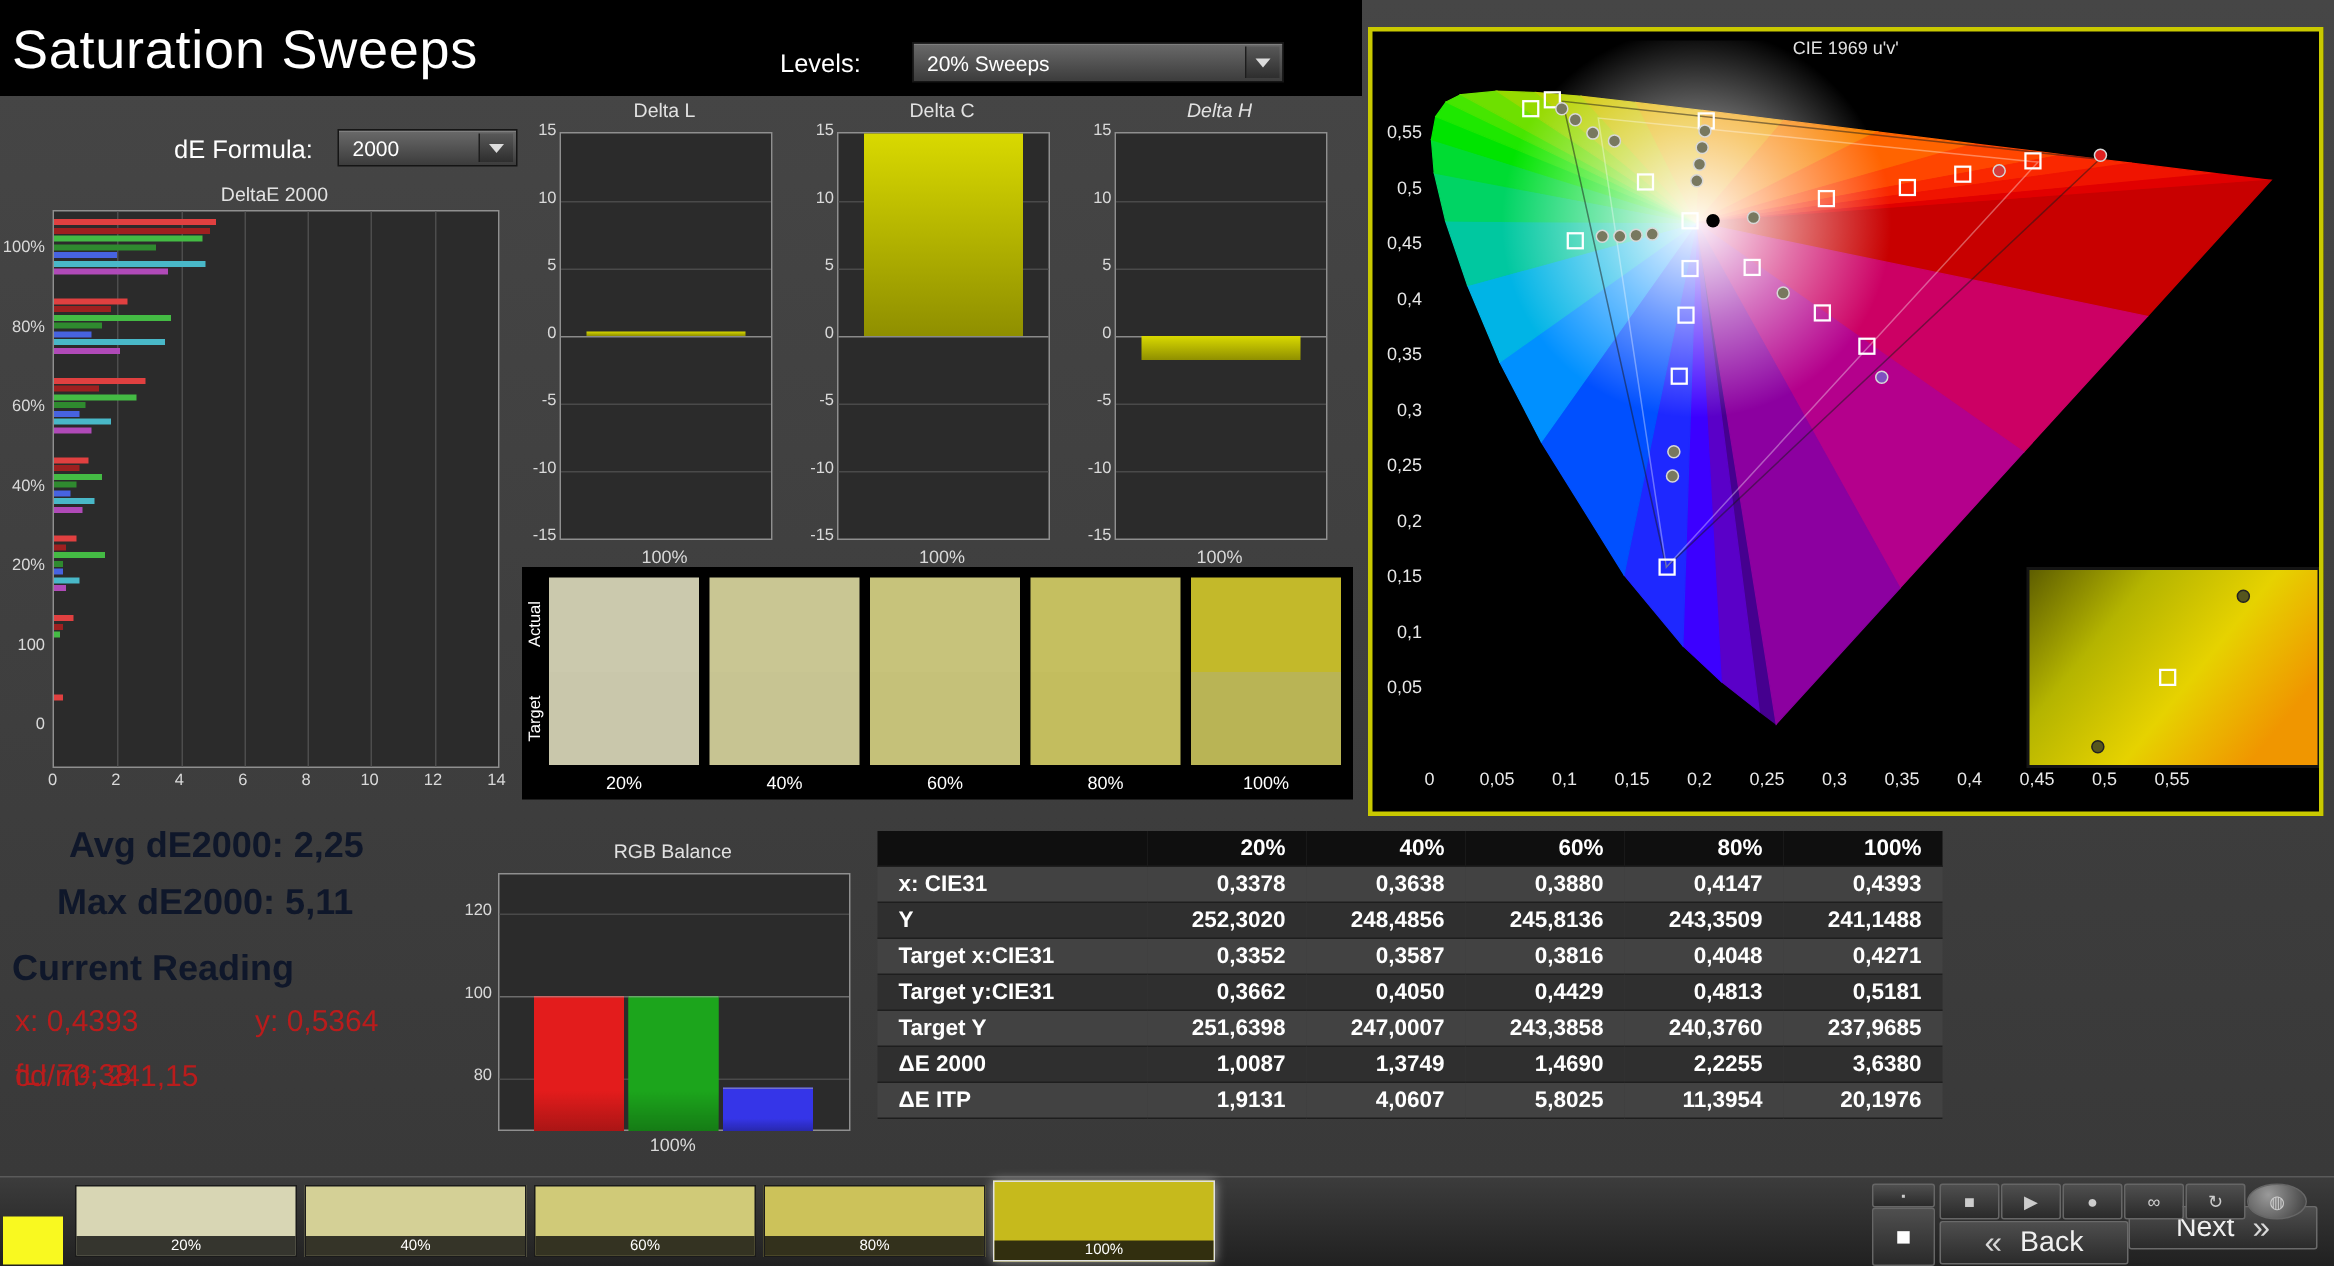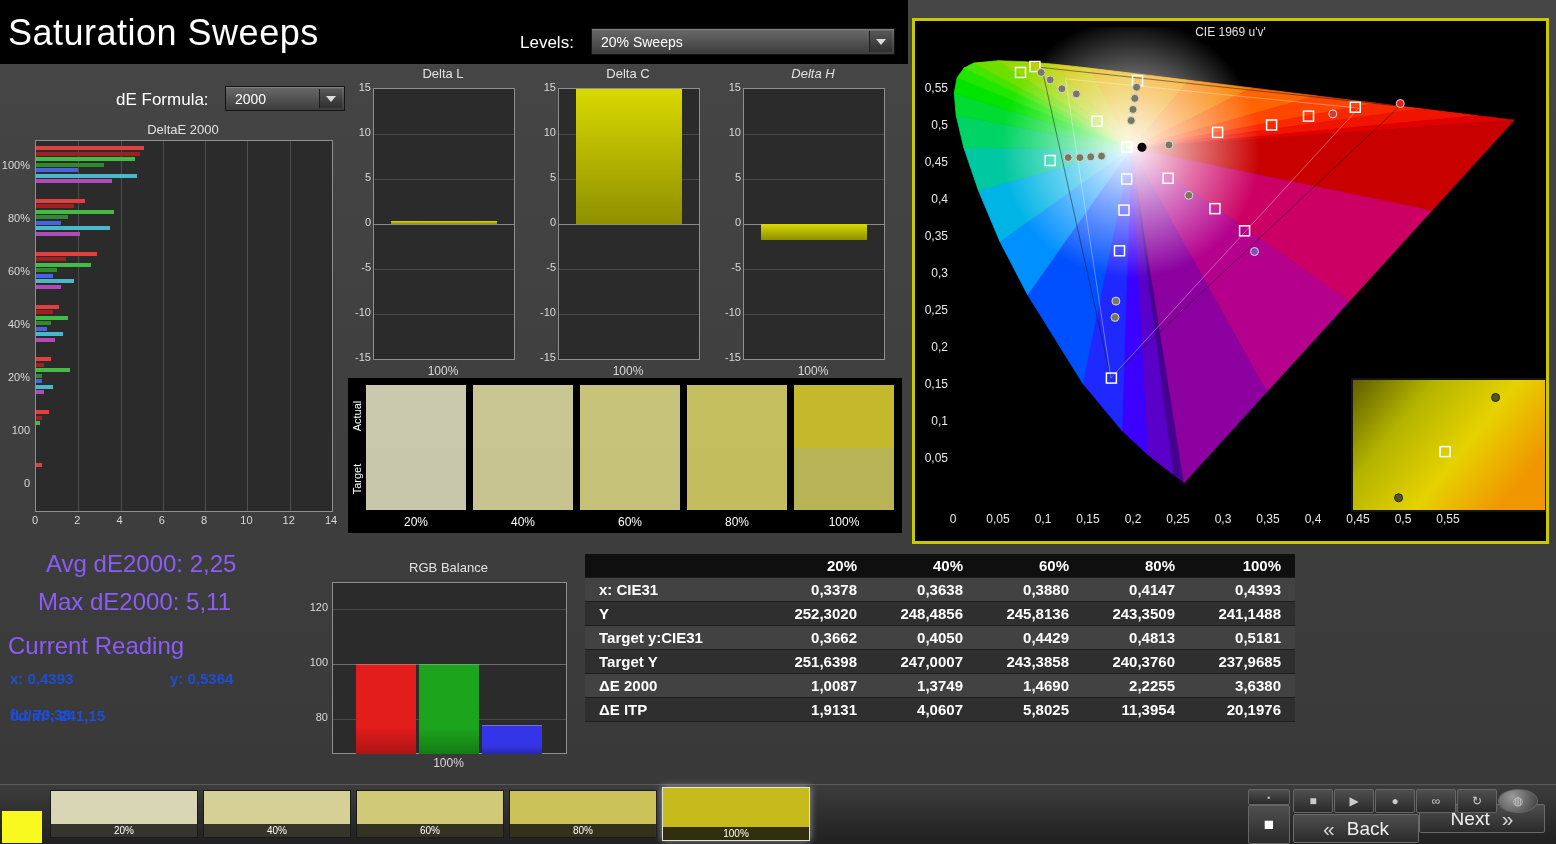--- a/index.html
+++ b/index.html
@@ -16,22 +16,22 @@
   .dd{position:absolute;background:linear-gradient(180deg,#6a6a6a,#3c3c3c);border:1px solid #151515;color:#fff;
       font-size:14px;display:flex;align-items:center;padding:0 30px 0 9px;box-shadow:inset 0 1px 0 rgba(255,255,255,.15)}
   .dd .arrowbox{position:absolute;right:2px;top:2px;bottom:2px;width:22px;background:linear-gradient(180deg,#585858,#2e2e2e);
       border-left:1px solid #1d1d1d;display:flex;align-items:center;justify-content:center}
   .tri{width:0;height:0;border-left:5px solid transparent;border-right:5px solid transparent;border-top:6px solid #dcdcdc}
   .panel-title{font-size:13px;color:#e2e2e2;text-align:center}
   .plotbox{position:absolute;background:#2b2b2b;border:1px solid #8f8f8f}
   .gridv{position:absolute;top:0;bottom:0;width:1px;background:#4d4d4d}
   .gridh{position:absolute;left:0;right:0;height:1px;background:#4a4a4a}
   .ticklabel{position:absolute;font-size:11px;color:#d9d9d9}
-  .stat-big{position:absolute;font-size:24px;font-weight:400;color:#8b5cf6}
-  .stat-med{position:absolute;font-size:15px;font-weight:700;color:#1d4ed8}
+  .stat-big{position:absolute;font-size:24px;font-weight:700;color:#0f172a}
+  .stat-med{position:absolute;font-size:20px;font-weight:400;color:#b91c1c}
   #swatch-panel{position:absolute;left:348px;top:378px;width:554px;height:155px;background:#000}
   .rotwrap{position:absolute;left:1px;width:16px;display:flex;align-items:center;justify-content:center}
   .rotwrap span{transform:rotate(-90deg);font-size:11px;color:#fff;white-space:nowrap}
   #cie-panel{position:absolute;left:912px;top:18px;width:631px;height:520px;background:#000;border:3px solid #c9c900}
   #data-table{position:absolute;left:585px;top:554px;border-collapse:collapse;font-weight:bold;font-size:15px;color:#fff}
   #data-table th,#data-table td{height:23px;padding:0 14px 0 6px;text-align:right;border-bottom:1px solid #1e1e1e;white-space:nowrap}
   #data-table th{background:#0f0f0f}
   #data-table th:first-child,#data-table td:first-child{text-align:left;padding-left:14px;width:152px}
   #data-table th:not(:first-child),#data-table td:not(:first-child){width:86px}
   #data-table tbody tr:nth-child(odd){background:#424242}
@@ -46,21 +46,21 @@
   text{font-family:"Liberation Sans",sans-serif}
 </style>
 </head>
 <body>
 
 <div class="topband"></div>
 
 <div class="page-title">Saturation Sweeps</div>
 
 <div class="fieldlabel" style="left:520px;top:33px">Levels:</div>
-<div class="dd" style="left:591px;top:28px;width:304px;height:27px;box-sizing:border-box">
+<div class="dd" style="left:608px;top:28px;width:248px;height:27px;box-sizing:border-box">
   <span>20% Sweeps</span>
   <span class="arrowbox">
       <span class="tri"></span>
     </span>
 </div>
 
 <div class="fieldlabel" style="left:116px;top:90px">dE Formula:</div>
 <div class="dd" style="left:225px;top:86px;width:120px;height:25px;box-sizing:border-box">
   <span>2000</span>
   <span class="arrowbox">
@@ -272,20 +272,28 @@
         <td>0,4147</td>
         <td>0,4393</td>
       </tr>
       <tr>
         <td>Y</td>
         <td>252,3020</td>
         <td>248,4856</td>
         <td>245,8136</td>
         <td>243,3509</td>
         <td>241,1488</td>
+      </tr>
+      <tr>
+        <td>Target x:CIE31</td>
+        <td>0,3352</td>
+        <td>0,3587</td>
+        <td>0,3816</td>
+        <td>0,4048</td>
+        <td>0,4271</td>
       </tr>
       <tr>
         <td>Target y:CIE31</td>
         <td>0,3662</td>
         <td>0,4050</td>
         <td>0,4429</td>
         <td>0,4813</td>
         <td>0,5181</td>
       </tr>
       <tr>

